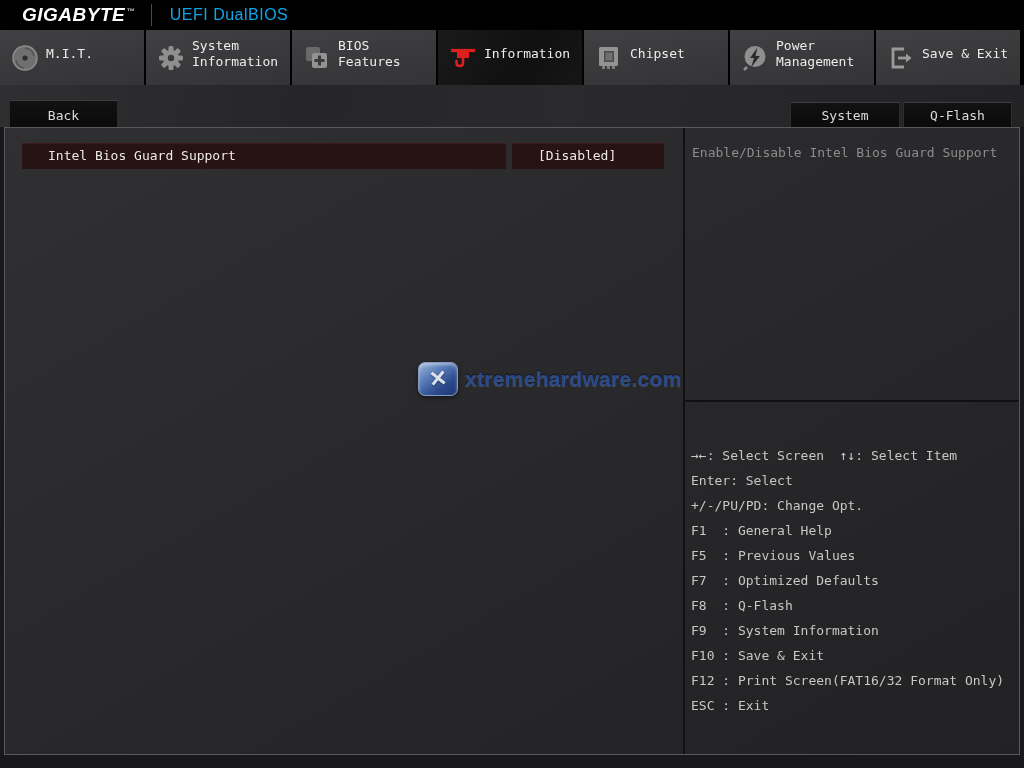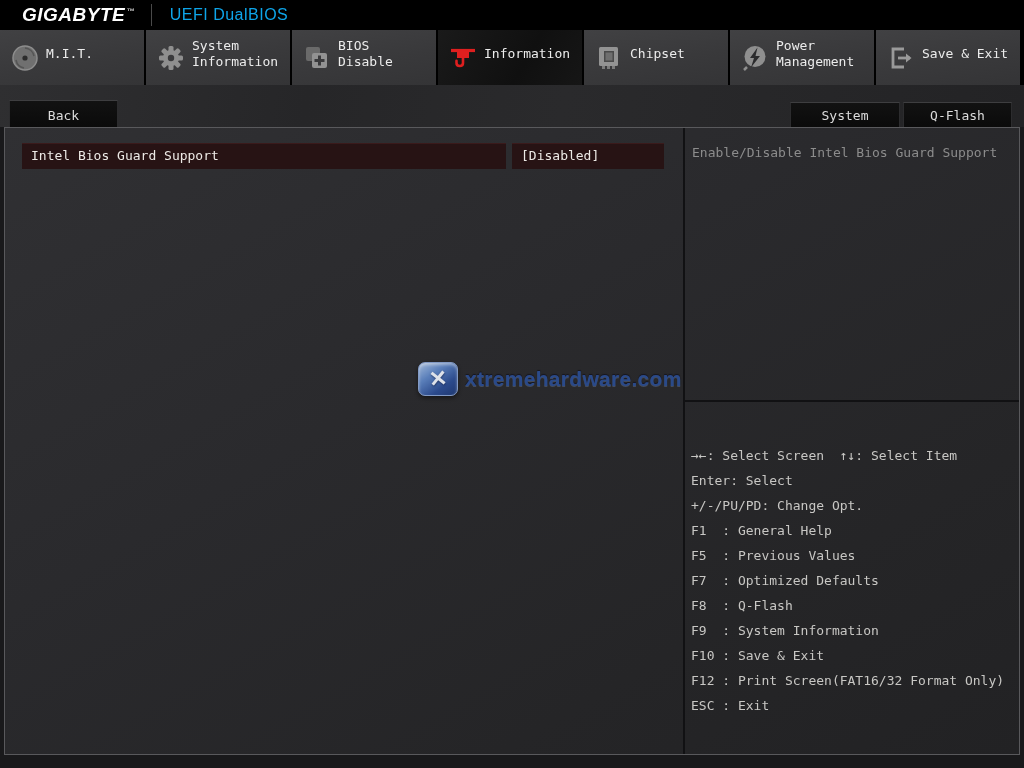--- a/index.html
+++ b/index.html
@@ -43,21 +43,21 @@
   
   .main { position:absolute; left:4px; top:127px; width:1016px; height:628px;
           border:1px solid #59595c;
           background:linear-gradient(150deg,#303033 0%,#2a2a2d 40%,#252527 75%,#222224 100%); }
   .content { position:absolute; left:0; top:0; width:678px; height:626px; }
 
   .setting-row { position:absolute; top:15px; height:26px; background:#271314;
                  box-shadow:inset 0 1px 0 rgba(150,60,60,.18); cursor:pointer; }
   .setting-label { left:17px; width:484px; }
   .setting-value { left:507px; width:152px; }
-  .setting-row span { display:block; line-height:26px; padding-left:9px; font-size:13px; color:#edeae6; }
+  .setting-row span { display:block; line-height:26px; padding-left:26px; font-size:13px; color:#edeae6; }
 
   
   .watermark { position:absolute; left:413px; top:234px; display:flex; align-items:center;
                gap:7px; opacity:.92; pointer-events:none; }
   .wm-badge { width:40px; height:34px; border-radius:7px;
               background:linear-gradient(145deg,#aac4e8 0%,#5e86c6 35%,#2c4d94 70%,#1d3a78 100%);
               border:1px solid #8aa4d2; box-shadow:inset 0 2px 3px rgba(255,255,255,.45), 0 2px 4px rgba(0,0,0,.5);
               display:flex; align-items:center; justify-content:center; }
   .wm-x { font-family:"Liberation Sans",sans-serif; font-weight:700; font-size:22px; color:#eef2fa;
           transform:rotate(-6deg); text-shadow:0 1px 2px rgba(10,20,60,.6); }
@@ -122,21 +122,21 @@
     <div class="tab">
       <span class="tab-icon">
         <svg width="28" height="28" viewBox="0 0 28 28">
           <rect x="3" y="3" width="14" height="14" rx="2" fill="#6a6a6a"></rect>
           <rect x="9" y="9" width="15" height="15" rx="2" fill="#929292"></rect>
           <path d="M16.5 11.5 v10 M11.5 16.5 h10" stroke="#3a3a3c" stroke-width="3"></path>
         </svg>
       </span>
       <span class="tab-label">
           <span>BIOS</span>
-          <span>Disable</span>
+          <span>Features</span>
         </span>
     </div>
 
     <div class="tab active">
       <span class="tab-icon">
         <svg width="28" height="28" viewBox="0 0 28 28">
           <path d="M2 6.5 H26" stroke="#df1f1f" stroke-width="3.2"></path>
           <rect x="8" y="6.5" width="12" height="7.5" fill="#df1f1f"></rect>
           <path d="M14 14 v5 c0 4 -6.5 4 -6.5 0 v-2.2" stroke="#df1f1f" stroke-width="2.6" fill="none" stroke-linecap="round"></path>
         </svg>

